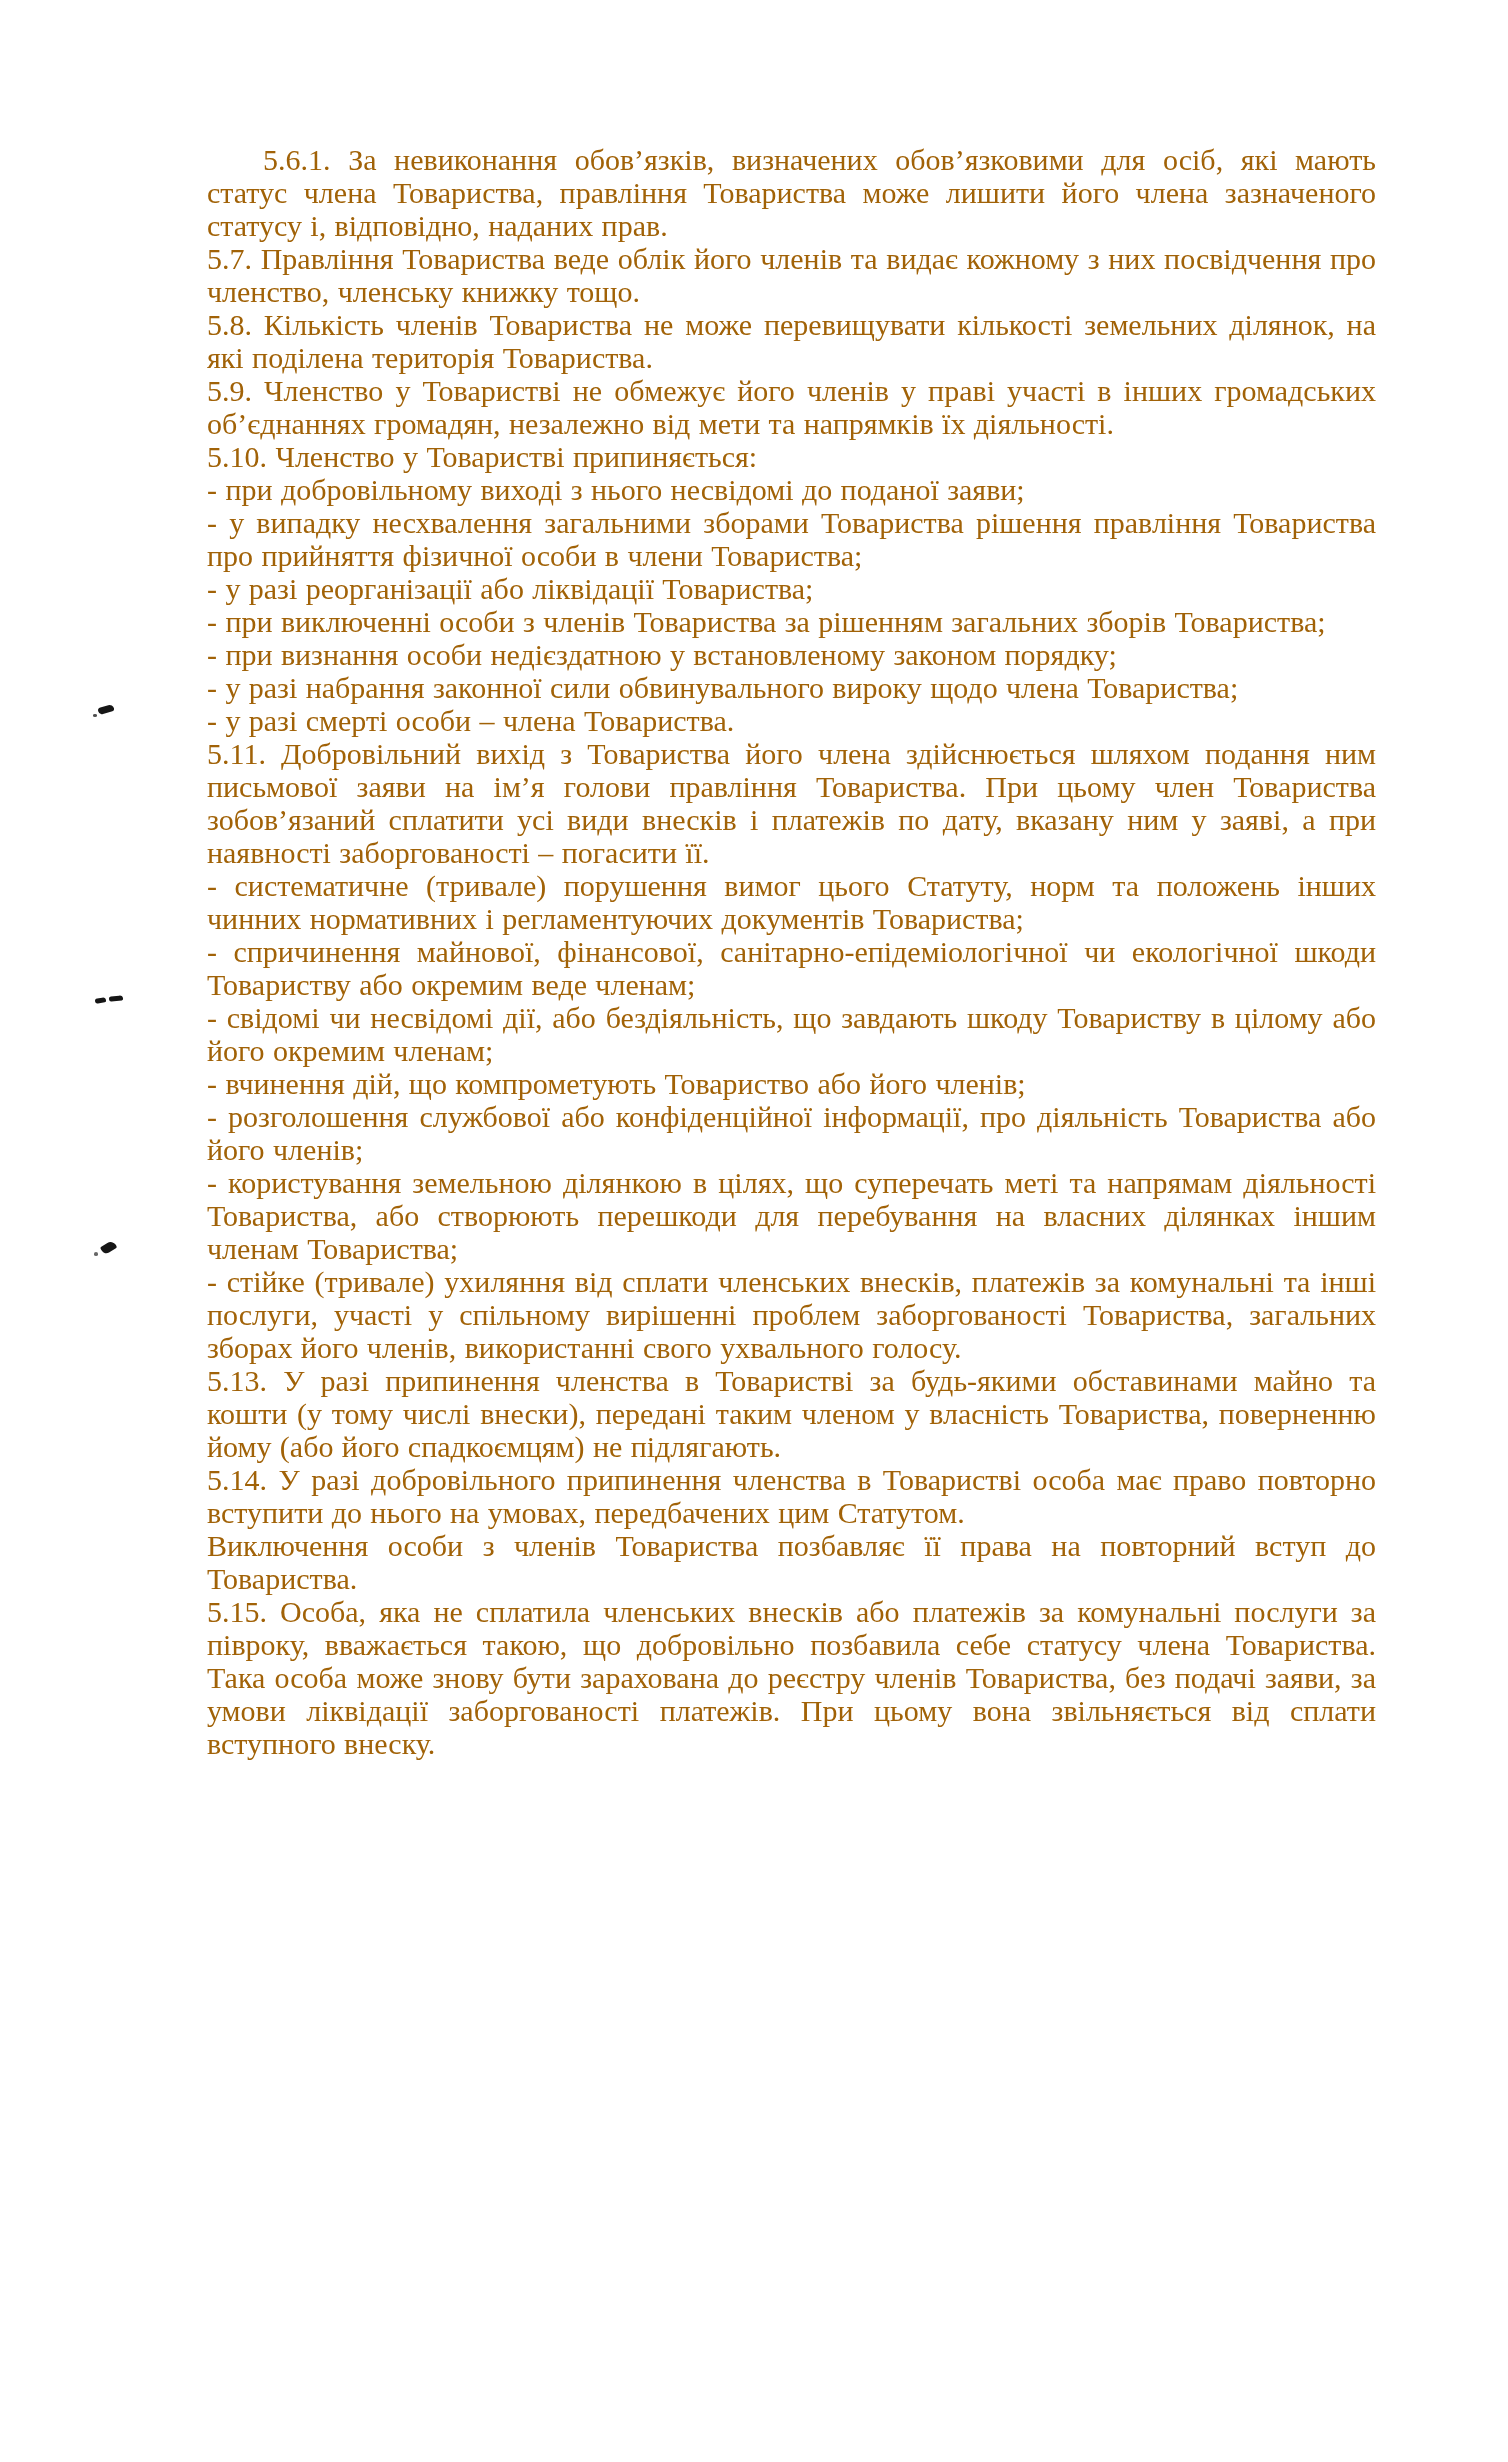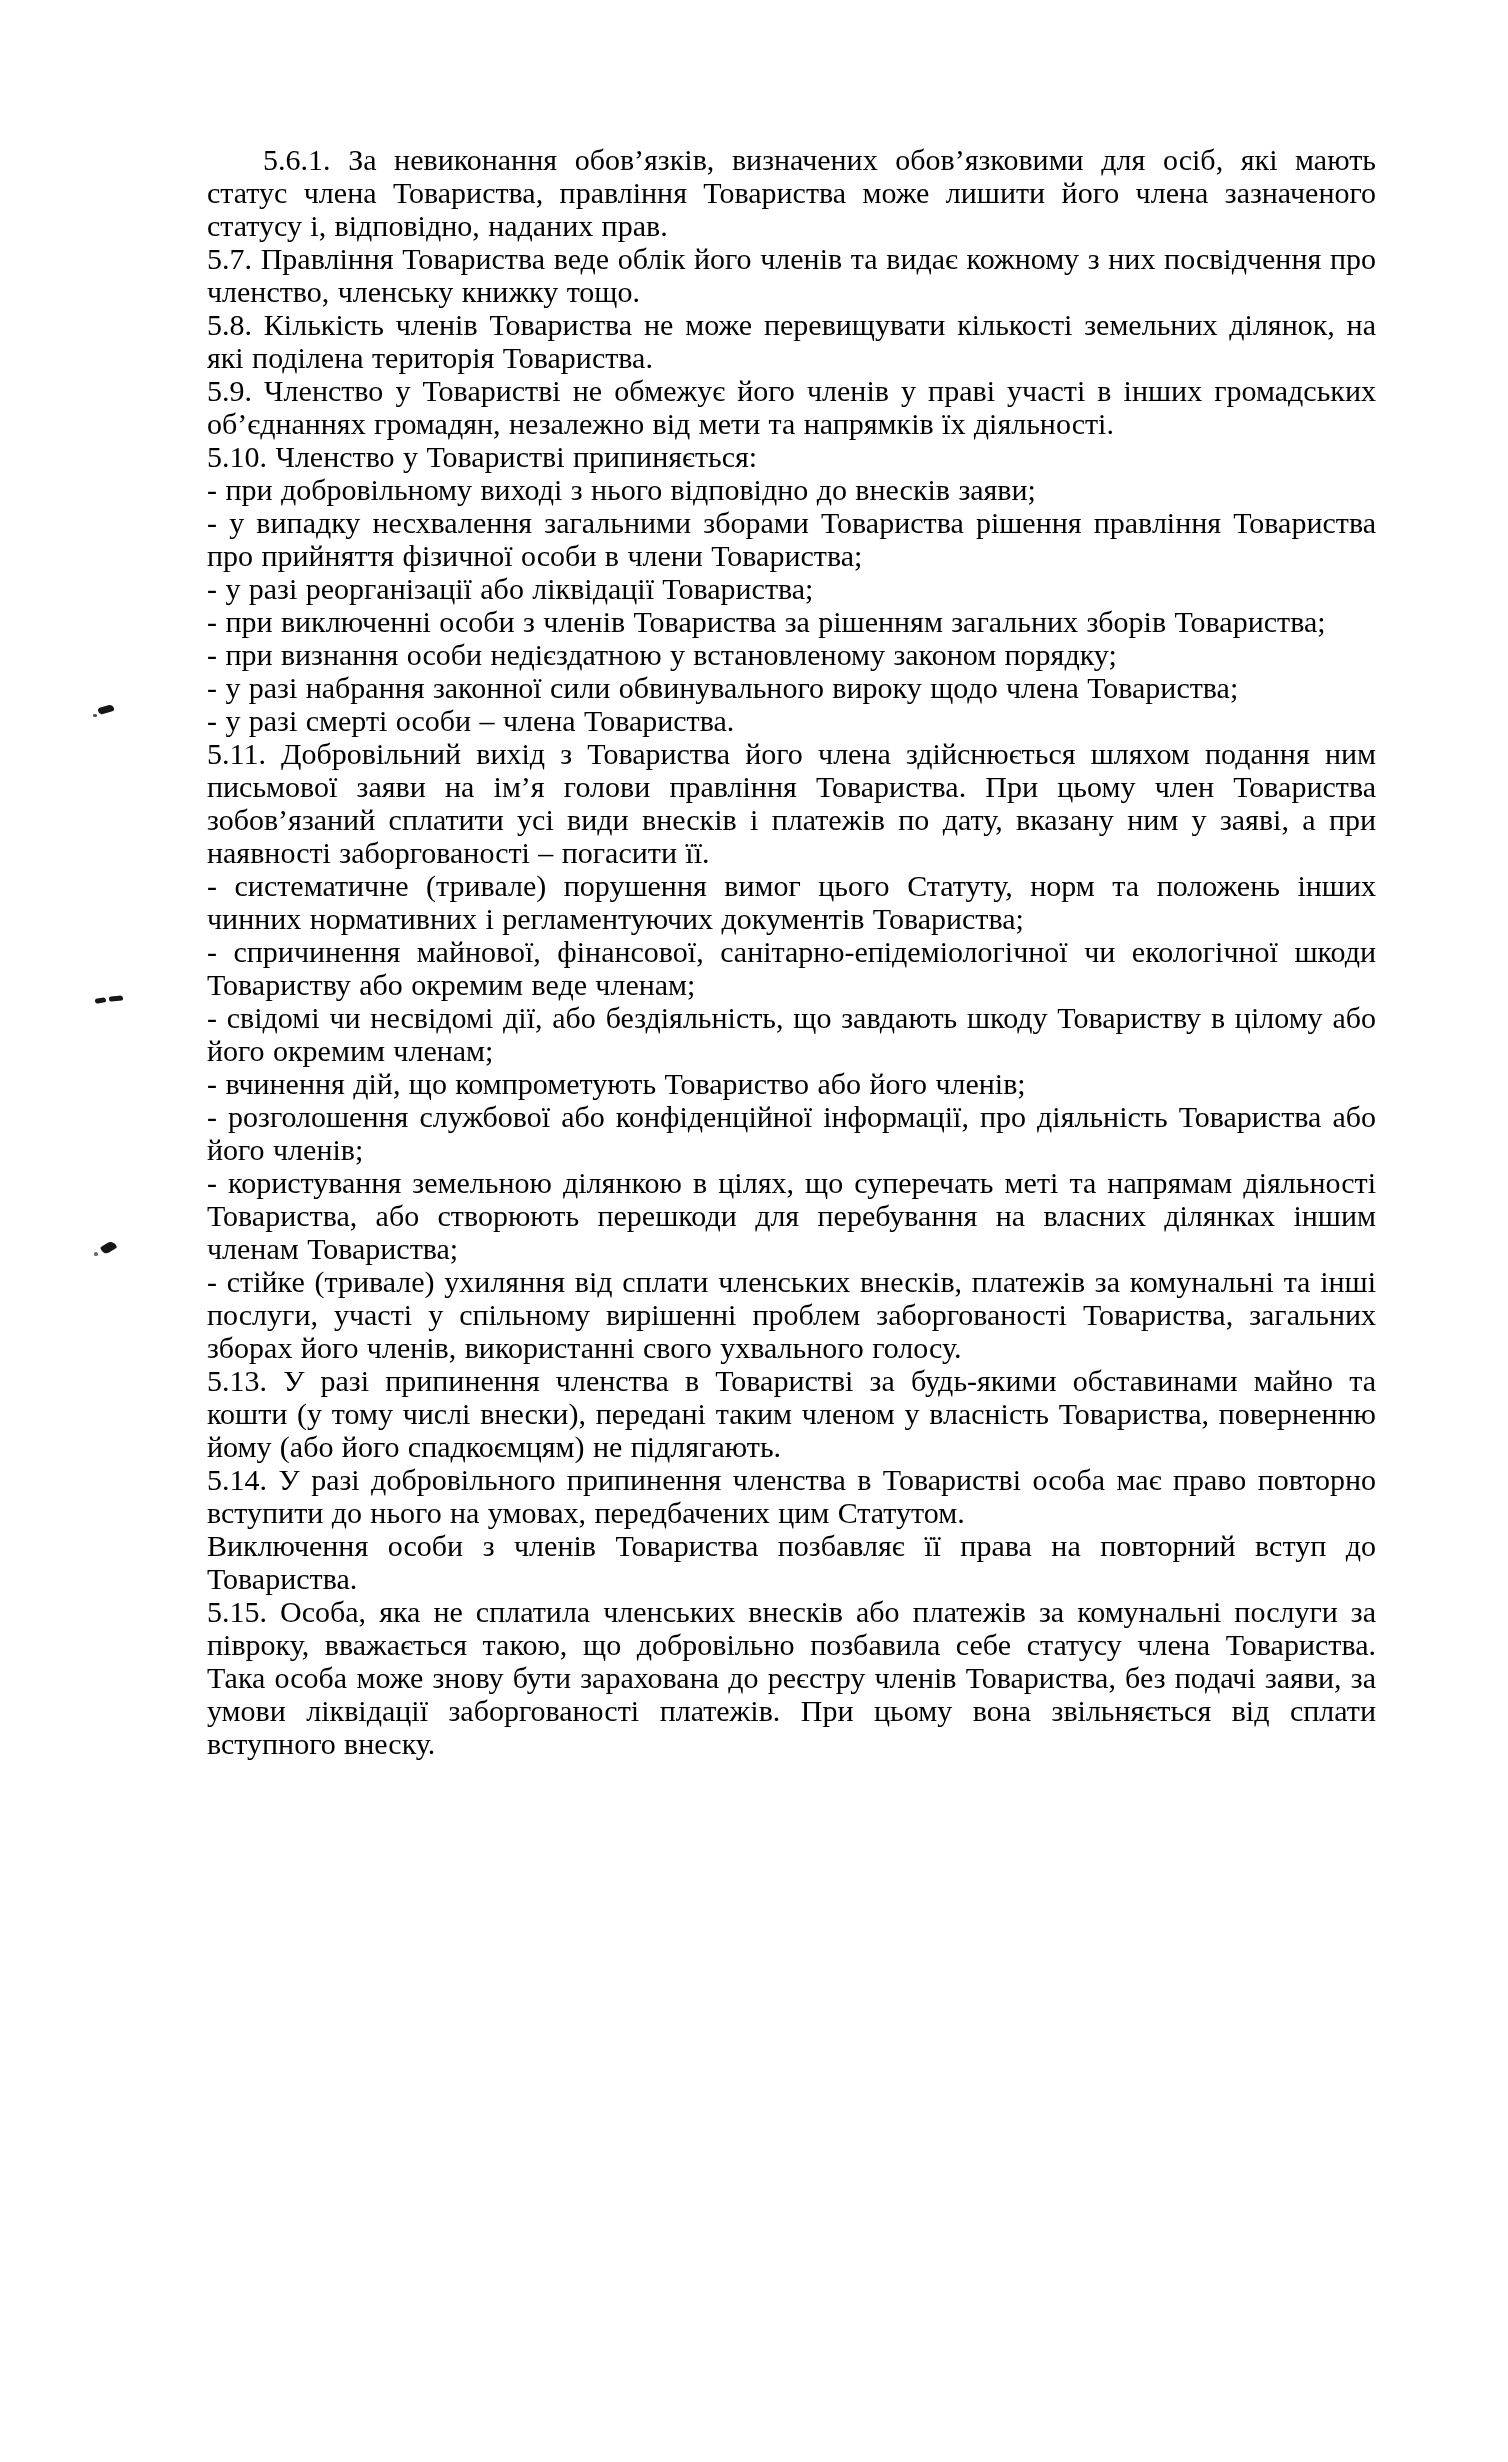--- a/index.html
+++ b/index.html
@@ -20,21 +20,21 @@
     background: #ffffff;
   }
   
   .textcol {
     position: absolute;
     left: 207px;
     top: 143px;
     width: 1169px;
     font-size: 30px;
     line-height: 33px;
-    color: #000000;
+    color: #a16207;
     text-align: justify;
     word-spacing: 0.9px;
   }
   .textcol p.para {
     margin: 0;
     padding: 0;
   }
   .textcol p.para.indent {
     text-indent: 56px;
   }
@@ -66,21 +66,21 @@
   <div class="ink ink-3">
       <i class="s a"></i>
       <i class="s b"></i>
     </div>
   <main class="textcol" id="textcol">
       <p class="para indent">5.6.1. За невиконання обов’язків, визначених обов’язковими для осіб, які мають статус члена Товариства, правління Товариства може лишити його члена зазначеного статусу і, відповідно, наданих прав.</p>
       <p class="para">5.7. Правління Товариства веде облік його членів та видає кожному з них посвідчення про членство, членську книжку тощо.</p>
       <p class="para">5.8. Кількість членів Товариства не може перевищувати кількості земельних ділянок, на які поділена територія Товариства.</p>
       <p class="para">5.9. Членство у Товаристві не обмежує його членів у праві участі в інших громадських об’єднаннях громадян, незалежно від мети та напрямків їх діяльності.</p>
       <p class="para">5.10. Членство у Товаристві припиняється:</p>
-      <p class="para">- при добровільному виході з нього відповідно до внесків заяви;</p>
+      <p class="para">- при добровільному виході з нього несвідомі до поданої заяви;</p>
       <p class="para">- у випадку несхвалення загальними зборами Товариства рішення правління Товариства про прийняття фізичної особи в члени Товариства;</p>
       <p class="para">- у разі реорганізації або ліквідації Товариства;</p>
       <p class="para">- при виключенні особи з членів Товариства за рішенням загальних зборів Товариства;</p>
       <p class="para">- при визнання особи недієздатною у встановленому законом порядку;</p>
       <p class="para">- у разі набрання законної сили обвинувального вироку щодо члена Товариства;</p>
       <p class="para">- у разі смерті особи – члена Товариства.</p>
       <p class="para">5.11. Добровільний вихід з Товариства його члена здійснюється шляхом подання ним письмової заяви на ім’я голови правління Товариства. При цьому член Товариства зобов’язаний сплатити усі види внесків і платежів по дату, вказану ним у заяві, а при наявності заборгованості – погасити її.</p>
       <p class="para">- систематичне (тривале) порушення вимог цього Статуту, норм та положень інших чинних нормативних і регламентуючих документів Товариства;</p>
       <p class="para">- спричинення майнової, фінансової, санітарно-епідеміологічної чи екологічної шкоди Товариству або окремим веде членам;</p>
       <p class="para">- свідомі чи несвідомі дії, або бездіяльність, що завдають шкоду Товариству в цілому або його окремим членам;</p>

